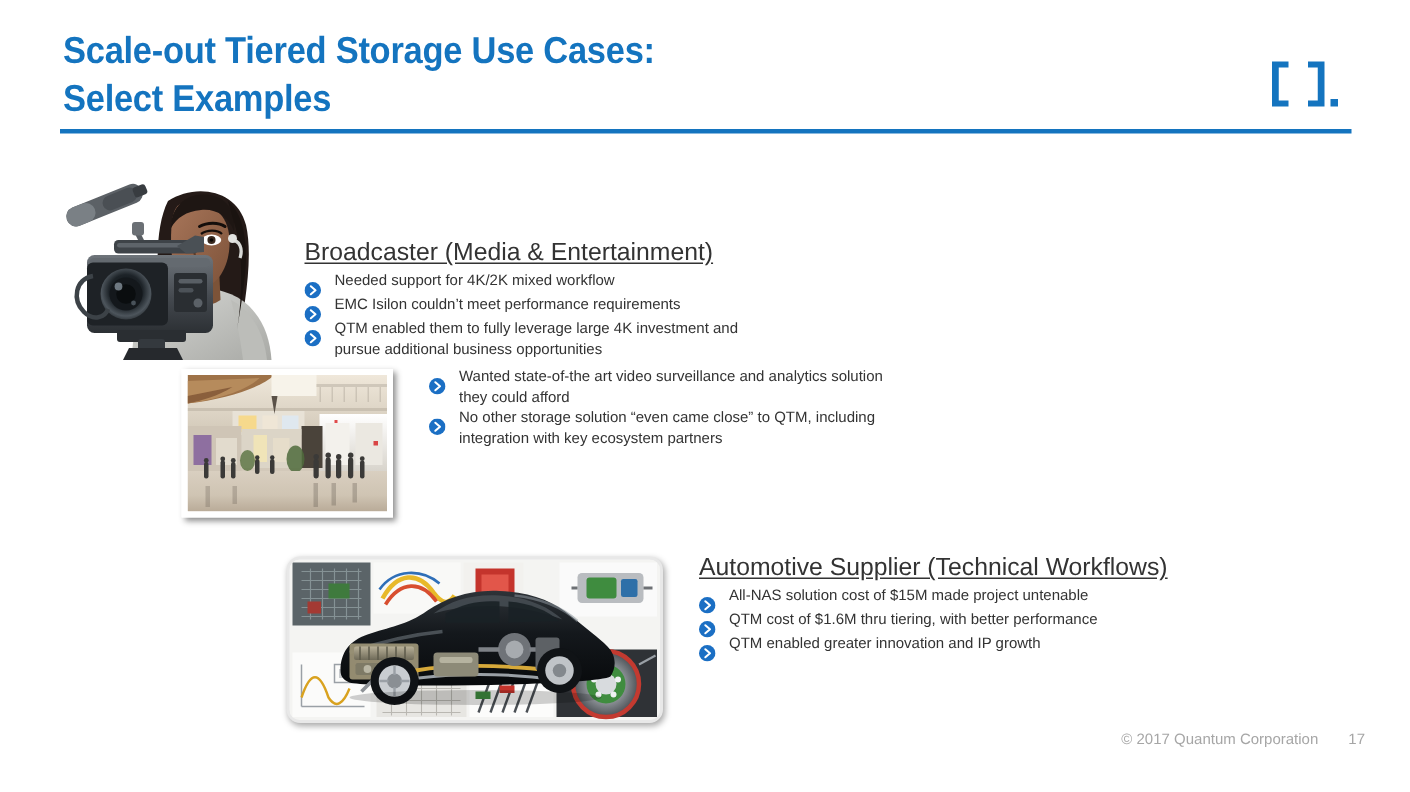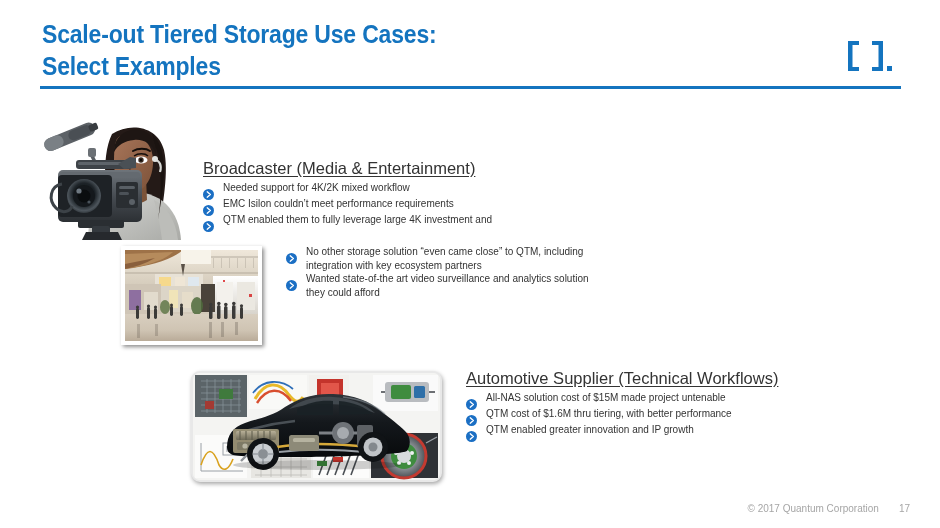--- a/index.html
+++ b/index.html
@@ -115,21 +115,21 @@
     box-sizing: border-box;
     box-shadow: 1px 2px 4px rgba(0,0,0,0.35);
   }
 
   .photo svg { display: block; width: 100%; height: 100%; }
 
   
   .footer {
     position: absolute;
     right: 30px;
-    bottom: 14px;
+    bottom: 29px;
     display: flex;
     align-items: baseline;
     gap: 20px;
     color: #a6a6a6;
     font-size: 10px;
     font-family: "Liberation Sans", sans-serif;
   }
   .footer .pagenum { color: #a6a6a6; font-size: 10px; }
 </style>
 </head>
@@ -272,20 +272,21 @@
       </li>
       <li class="bullet-row">
         <span class="bullet-icon">
           <svg viewBox="0 0 12 12" xmlns="http://www.w3.org/2000/svg">
             <circle cx="6" cy="6" r="6" fill="#1B6FC4"></circle>
             <path d="M4.6 3.1 L8.0 6 L4.6 8.9" stroke="#ffffff" stroke-width="1.5" fill="none" stroke-linecap="round" stroke-linejoin="round"></path>
           </svg>
         </span>
         <span class="bullet-text">
           <span>QTM enabled them to fully leverage large 4K investment and</span>
+          <span class="cont">pursue additional business opportunities</span>
         </span>
       </li>
     </ul>
   </div>
 
   <div class="photo" id="photo-retail">
     <svg viewBox="0 0 133 91" xmlns="http://www.w3.org/2000/svg">
       <defs>
         <linearGradient id="floorG" x1="0" y1="0" x2="0" y2="1">
           <stop offset="0%" stop-color="#d9cfc0"></stop>
@@ -391,34 +392,34 @@
   <div class="case-text" id="text-retail" style="left:286px; top:245px; width:540px;">
     <ul class="bullets">
       <li class="bullet-row">
         <span class="bullet-icon">
           <svg viewBox="0 0 12 12" xmlns="http://www.w3.org/2000/svg">
             <circle cx="6" cy="6" r="6" fill="#1B6FC4"></circle>
             <path d="M4.6 3.1 L8.0 6 L4.6 8.9" stroke="#ffffff" stroke-width="1.5" fill="none" stroke-linecap="round" stroke-linejoin="round"></path>
           </svg>
         </span>
         <span class="bullet-text">
+          <span>Wanted state-of-the art video surveillance and analytics solution</span>
+          <span class="cont">they could afford</span>
+        </span>
+      </li>
+      <li class="bullet-row">
+        <span class="bullet-icon">
+          <svg viewBox="0 0 12 12" xmlns="http://www.w3.org/2000/svg">
+            <circle cx="6" cy="6" r="6" fill="#1B6FC4"></circle>
+            <path d="M4.6 3.1 L8.0 6 L4.6 8.9" stroke="#ffffff" stroke-width="1.5" fill="none" stroke-linecap="round" stroke-linejoin="round"></path>
+          </svg>
+        </span>
+        <span class="bullet-text">
           <span>No other storage solution “even came close” to QTM, including</span>
           <span class="cont">integration with key ecosystem partners</span>
-        </span>
-      </li>
-      <li class="bullet-row">
-        <span class="bullet-icon">
-          <svg viewBox="0 0 12 12" xmlns="http://www.w3.org/2000/svg">
-            <circle cx="6" cy="6" r="6" fill="#1B6FC4"></circle>
-            <path d="M4.6 3.1 L8.0 6 L4.6 8.9" stroke="#ffffff" stroke-width="1.5" fill="none" stroke-linecap="round" stroke-linejoin="round"></path>
-          </svg>
-        </span>
-        <span class="bullet-text">
-          <span>Wanted state-of-the art video surveillance and analytics solution</span>
-          <span class="cont">they could afford</span>
         </span>
       </li>
     </ul>
   </div>
 
   <div class="photo" id="photo-automotive">
     <svg viewBox="0 0 247 107" xmlns="http://www.w3.org/2000/svg">
       <defs>
         <linearGradient id="carBodyG" x1="0" y1="0" x2="0" y2="1">
           <stop offset="0%" stop-color="#2e3338"></stop>

